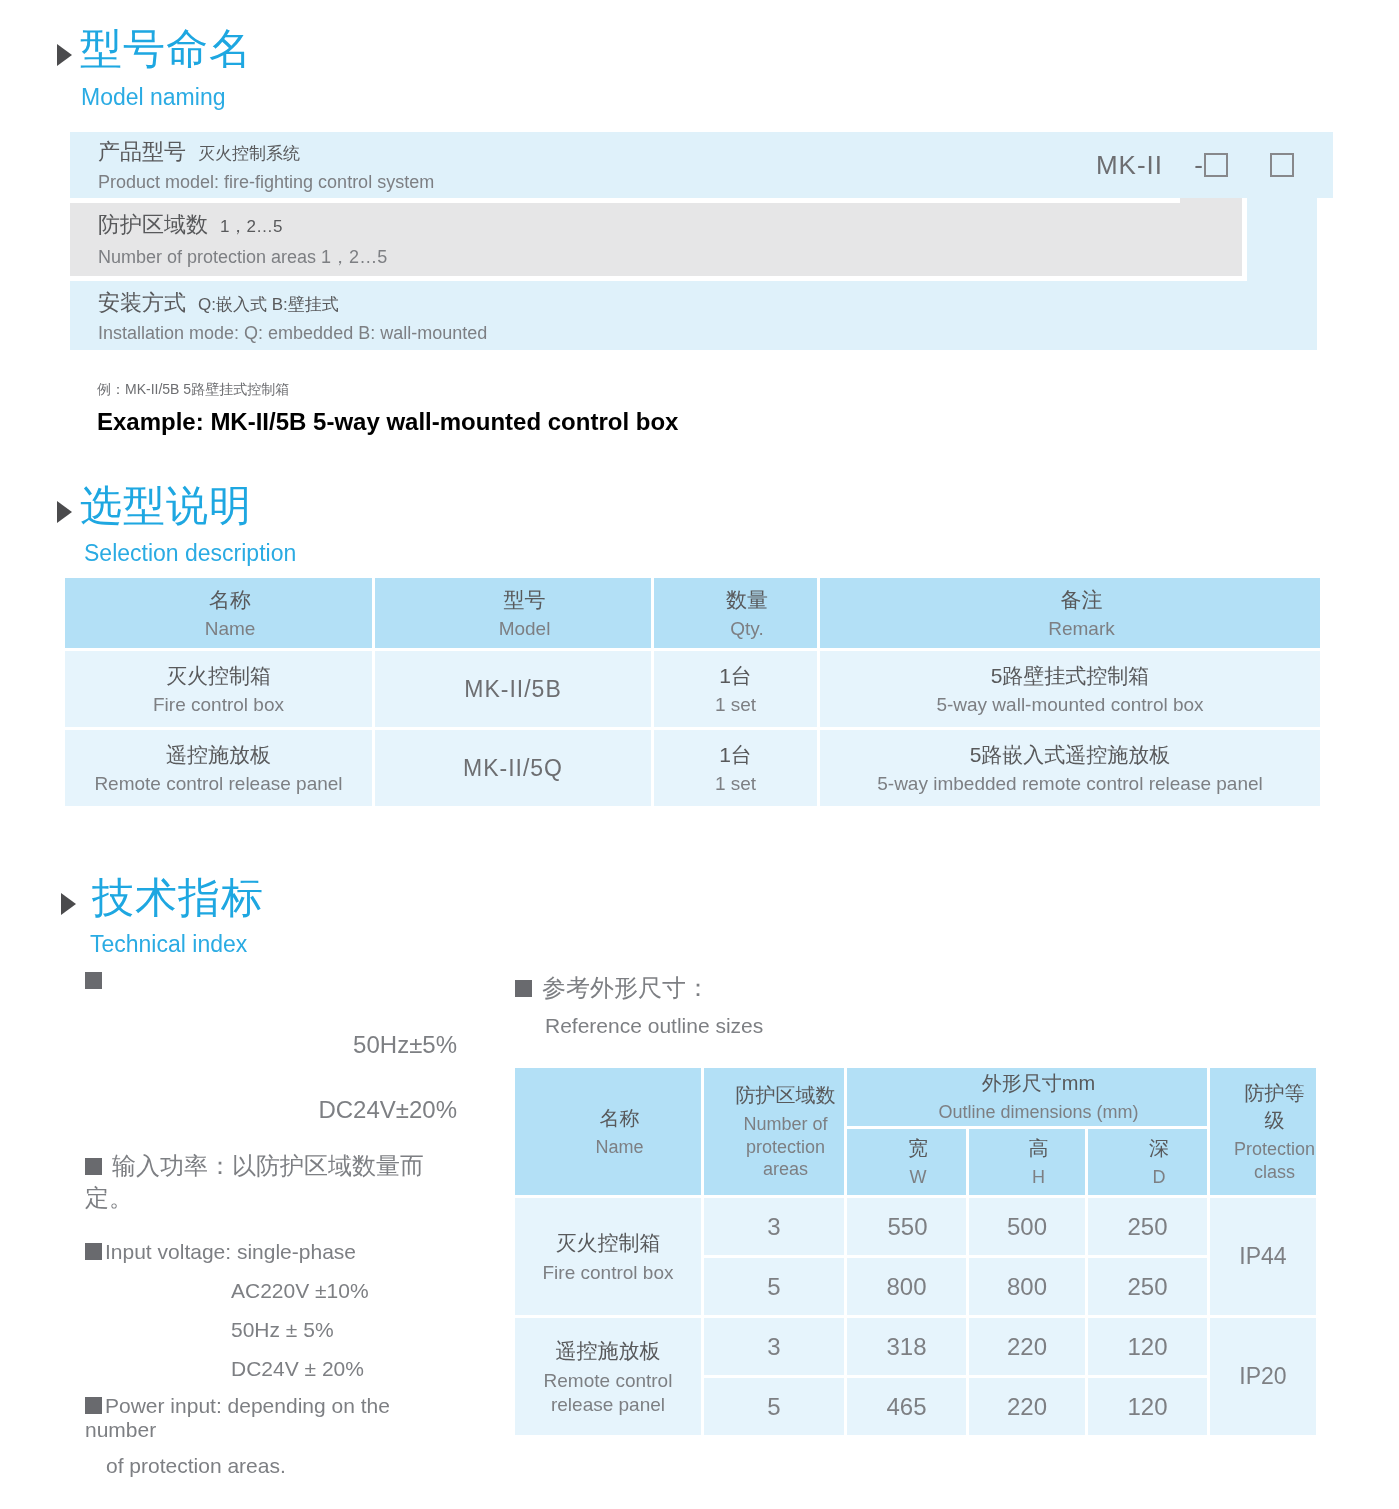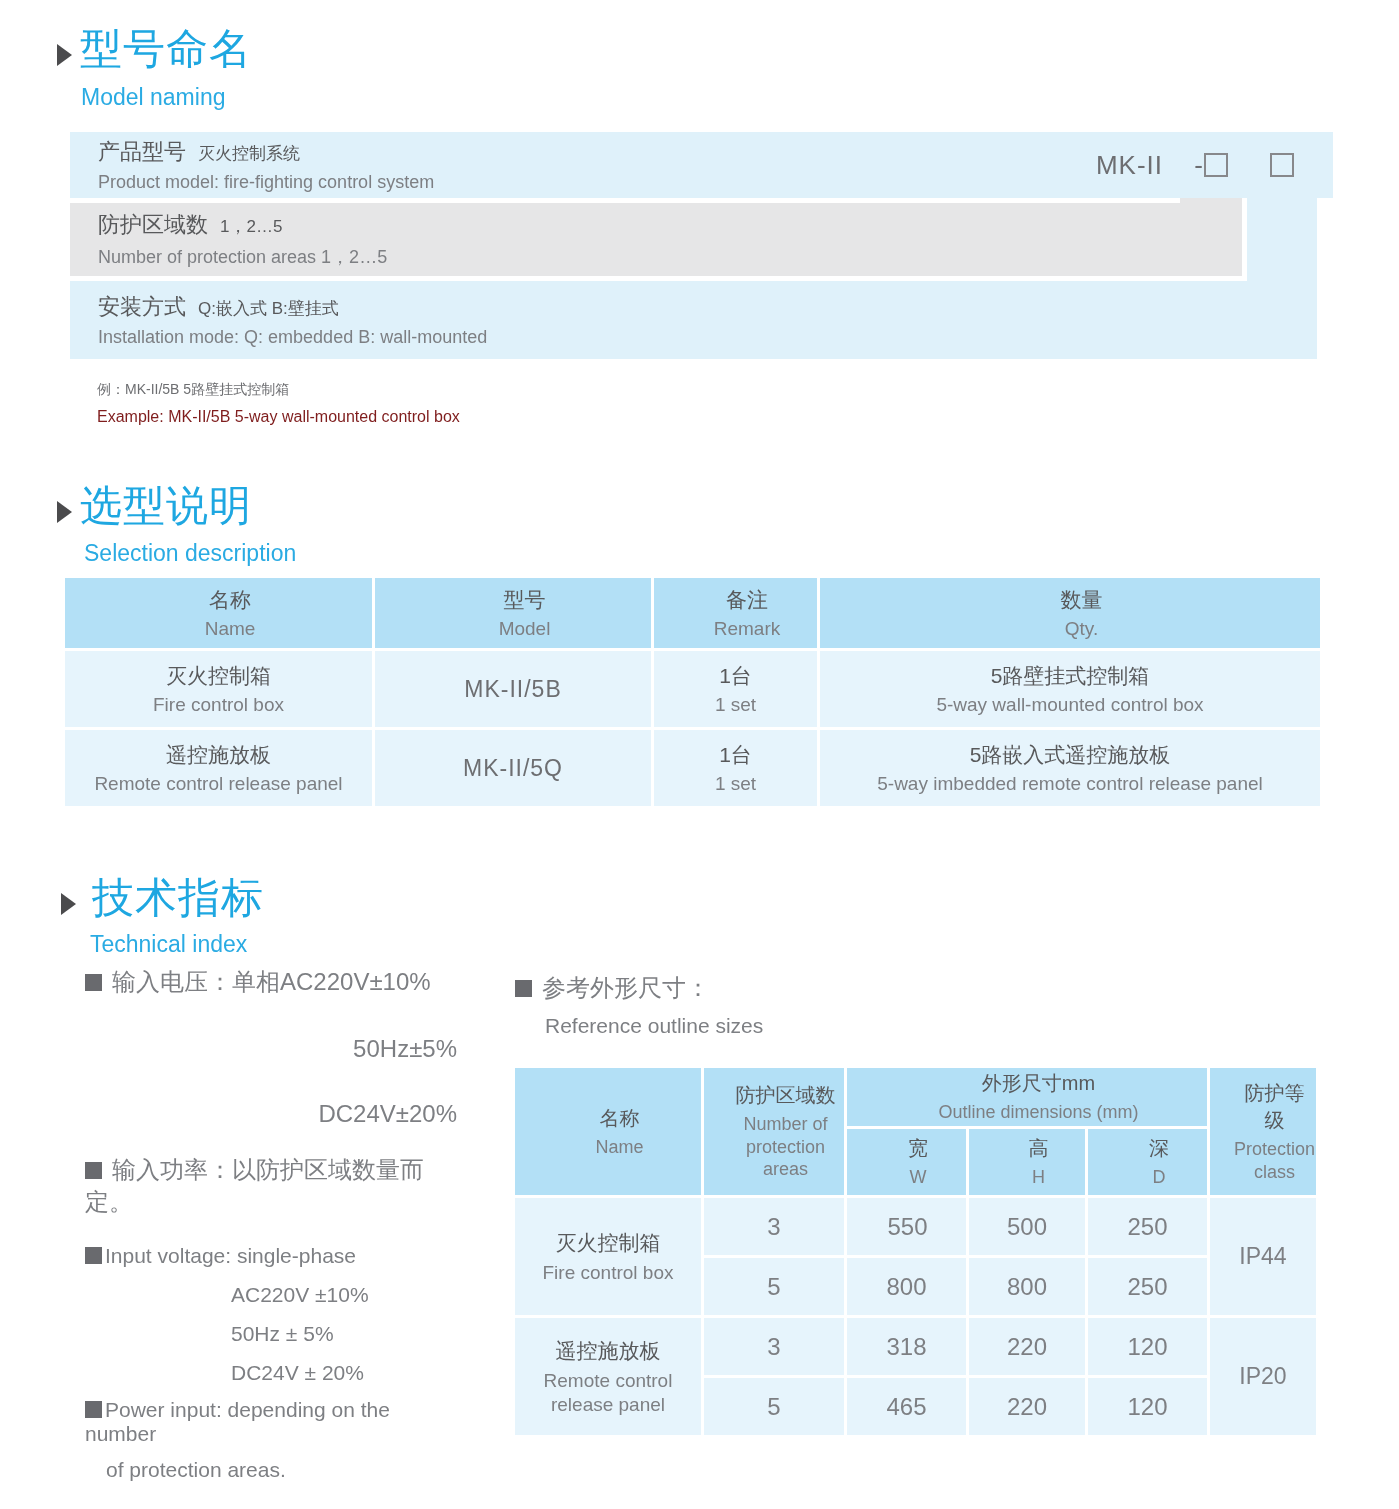--- a/index.html
+++ b/index.html
@@ -27,21 +27,21 @@
   .dg-gray { background:#e6e6e7; }
   .dg-row  { position:absolute; display:flex; flex-direction:column; justify-content:center; padding-left:28px; gap:5px; }
   .dg-cn   { font-size:22px; color:#58595b; }
   .dg-cn .note { font-size:17px; margin-left:12px; }
   .dg-en   { font-size:18px; color:#7d7f83; }
   .code-cell { position:absolute; top:0; height:66px; display:flex; align-items:center; justify-content:center; z-index:3; color:#6d6e71; font-size:26px; letter-spacing:1px; }
   .ph-box { display:inline-block; width:24px; height:24px; border:2px solid #87888b; background:transparent; }
 
   .example { left:97px; top:381px; }
   .example .cn { font-size:14px; color:#6d6e71; margin-bottom:9px; }
-  .example .en { font-size:16px; color:#7f1d1d; }
+  .example .en { font-size:24px; color:#000000;font-weight:bold; }
 
   
   .sel-grid {
     left:65px; top:578px; width:1255px;
     display:grid;
     grid-template-columns:307px 276px 163px 500px;
     grid-template-rows:70px 76px 76px;
     gap:3px;
   }
   .cell {
@@ -99,21 +99,21 @@
   <div class="abs dg-blue" style="left:1177px; top:0; width:70px; height:218px;"></div>
 
   <div class="dg-row dg-blue" style="left:0; top:0; width:1263px; height:66px;">
     <div class="dg-cn"><span>产品型号</span><span class="note">灭火控制系统</span></div>
     <div class="dg-en">Product model: fire-fighting control system</div>
   </div>
   <div class="dg-row dg-gray" style="left:0; top:71px; width:1172px; height:73px;">
     <div class="dg-cn"><span>防护区域数</span><span class="note">1，2…5</span></div>
     <div class="dg-en">Number of protection areas  1，2…5</div>
   </div>
-  <div class="dg-row dg-blue" style="left:0; top:149px; width:1247px; height:78px;">
+  <div class="dg-row dg-blue" style="left:0; top:149px; width:1247px; height:69px;">
     <div class="dg-cn"><span>安装方式</span><span class="note">Q:嵌入式  B:壁挂式</span></div>
     <div class="dg-en">Installation mode: Q: embedded B: wall-mounted</div>
   </div>
 
   <div class="code-cell" style="left:1005px; width:100px; justify-content:flex-end; padding-right:12px;">MK-II</div>
   <div class="code-cell" style="left:1110px; width:62px;">
     <span>-</span>
       <span class="ph-box"></span>
   </div>
   <div class="code-cell" style="left:1177px; width:70px;">
@@ -133,26 +133,26 @@
 <div class="abs sel-grid">
   <div class="cell head">
     <div class="t-cn">名称</div>
     <div class="t-en">Name</div>
   </div>
   <div class="cell head">
     <div class="t-cn">型号</div>
     <div class="t-en">Model</div>
   </div>
   <div class="cell head">
+    <div class="t-cn">数量</div>
+    <div class="t-en">Qty.</div>
+  </div>
+  <div class="cell head">
     <div class="t-cn">备注</div>
     <div class="t-en">Remark</div>
-  </div>
-  <div class="cell head">
-    <div class="t-cn">数量</div>
-    <div class="t-en">Qty.</div>
   </div>
 
   <div class="cell body">
     <div class="t-cn">灭火控制箱</div>
     <div class="t-en">Fire control box</div>
   </div>
   <div class="cell body">
     <div class="t-model">MK-II/5B</div>
   </div>
   <div class="cell body">
@@ -179,21 +179,21 @@
     <div class="t-cn">5路嵌入式遥控施放板</div>
     <div class="t-en">5-way imbedded remote control release panel</div>
   </div>
 </div>
 
 <div class="abs sec-arrow" style="left:61px; top:893px;"></div>
 <div class="abs sec-title" style="left:92px; top:876px;">技术指标</div>
 <div class="abs sec-sub" style="left:90px; top:931px;">Technical index</div>
 
 <div class="abs specs">
-  <div class="spec-cn"><span class="bullet sp"></span><span>输入电压：单相AC220V±10%</span></div>
+  <div class="spec-cn"><span class="bullet sp"></span></div>
   <div class="spec-right">50Hz±5%</div>
   <div class="spec-right">DC24V±20%</div>
   <div class="spec-cn spec-gap"><span class="bullet sp"></span><span>输入功率：以防护区域数量而定。</span></div>
   <div class="spec-en spec-gap"><span class="bullet tight"></span><span>Input voltage: single-phase</span></div>
   <div class="spec-en-ind">AC220V ±10%</div>
   <div class="spec-en-ind">50Hz ± 5%</div>
   <div class="spec-en-ind">DC24V ± 20%</div>
   <div class="spec-en" style="margin-top:13px;"><span class="bullet tight"></span><span>Power input: depending on the number</span></div>
   <div class="spec-wrap">of protection areas.</div>
 </div>

